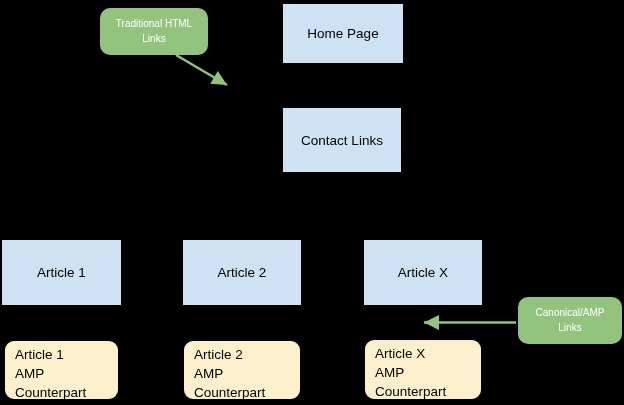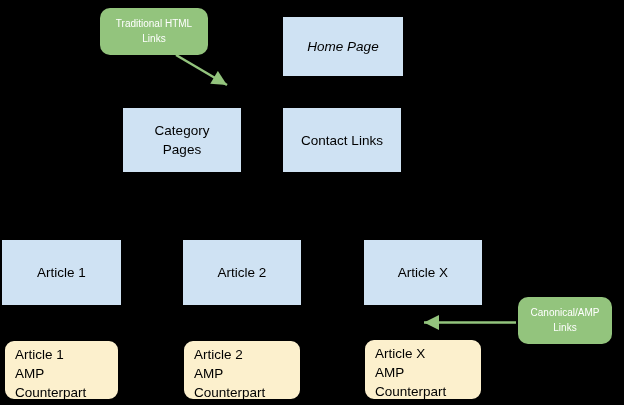--- a/index.html
+++ b/index.html
@@ -69,43 +69,41 @@
   }
   .arrow-head-fill {
     fill: var(--arrow, #93c47d);
   }
 </style>
 </head>
 <body>
 
 <div class="canvas">
 
-  <div class="node" style="left:282px; top:16px; width:122px; height:61px;font-style:italic;">Home Page</div>
+  <div class="node" style="left:282px; top:3px; width:122px; height:61px;">Home Page</div>
 
-  <div class="node" style="left:122px; top:107px; width:120px; height:66px;">Category
-Pages</div>
   <div class="node" style="left:282px; top:107px; width:120px; height:66px;">Contact Links</div>
 
   <div class="node" style="left:1px; top:239px; width:121px; height:67px;">Article 1</div>
   <div class="node" style="left:182px; top:239px; width:120px; height:67px;">Article 2</div>
   <div class="node" style="left:363px; top:239px; width:120px; height:67px;">Article X</div>
 
   <div class="amp-node" style="left:3px; top:339px; width:117px; height:62px;">Article 1
 AMP
 Counterpart</div>
   <div class="amp-node" style="left:182px; top:339px; width:120px; height:62px;">Article 2
 AMP
 Counterpart</div>
   <div class="amp-node" style="left:363px; top:338px; width:120px; height:63px;">Article X
 AMP
 Counterpart</div>
 
   <div class="callout" style="left:100px; top:8px; width:108px; height:47px;">Traditional HTML
 Links</div>
-  <div class="callout" style="left:518px; top:297px; width:94px; height:47px;">Canonical/AMP
+  <div class="callout" style="left:518px; top:297px; width:104px; height:47px;">Canonical/AMP
 Links</div>
 
   <svg class="arrows" viewBox="0 0 624 405" xmlns="http://www.w3.org/2000/svg">
     <defs>
       <marker id="head" viewBox="0 0 10 10" refX="10" refY="5" markerWidth="7" markerHeight="6" orient="auto">
         <path class="arrow-head-fill" d="M 0 0 L 10 5 L 0 10 z"></path>
       </marker>
     </defs>
     <line class="arrow-line" x1="176" y1="55" x2="227" y2="85" marker-end="url(#head)"></line>
     <line class="arrow-line" x1="516" y1="322.5" x2="424" y2="322.5" marker-end="url(#head)"></line>

